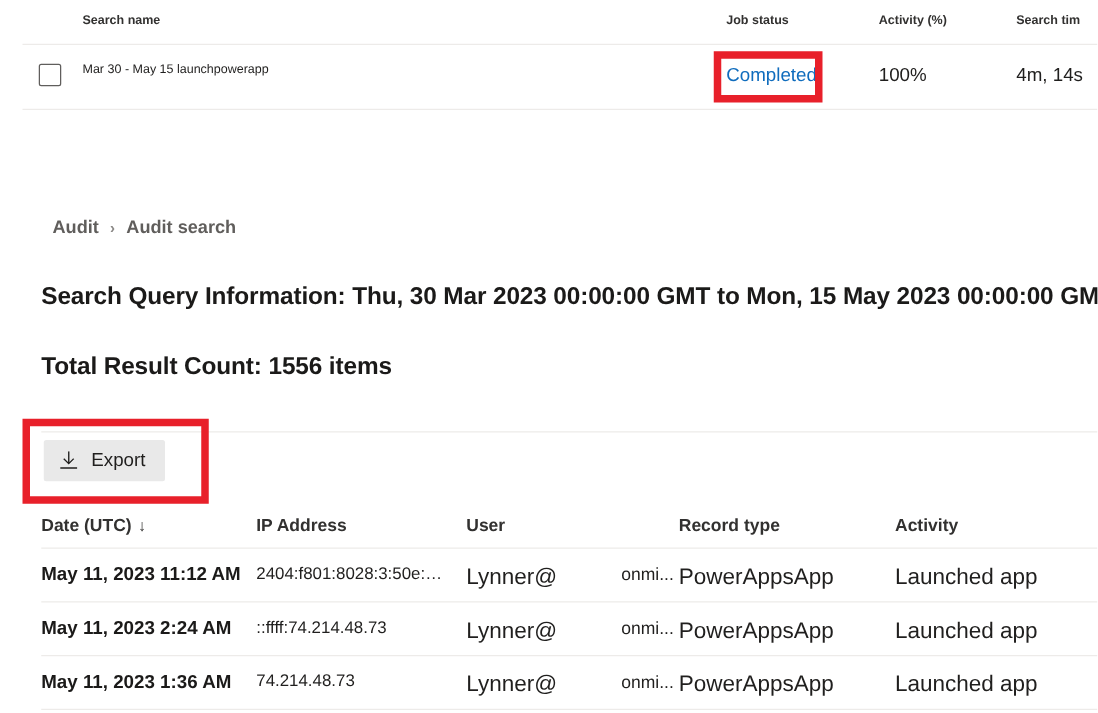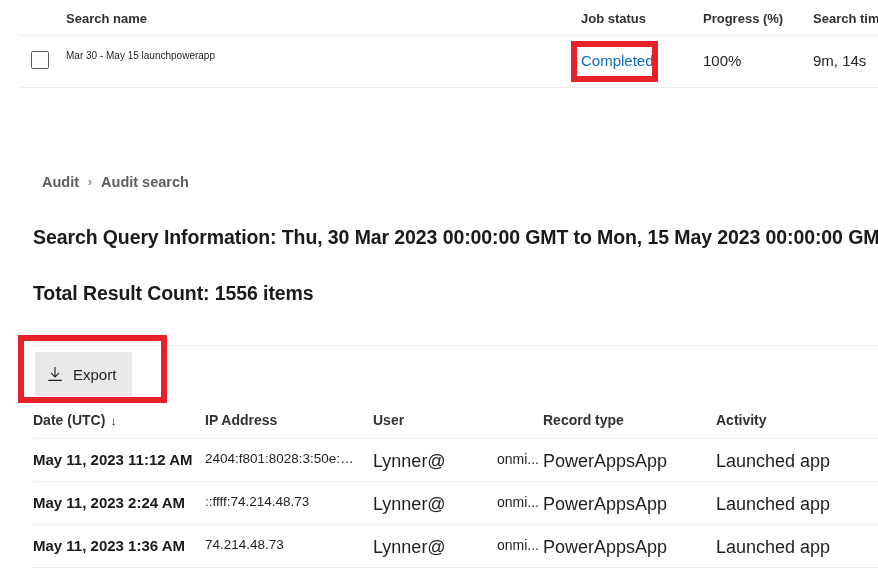--- a/index.html
+++ b/index.html
@@ -29,21 +29,21 @@
   .jobs-header {
     position: absolute;
     left: 0;
     top: 0;
     width: 878px;
     height: 35px;
   }
   .jobs-header .hcell {
     position: absolute;
     top: 11px;
-    font-size: 13px;
+    font-size: 10px;
     font-weight: 600;
     color: #323130;
     white-space: nowrap;
   }
   .jobs-divider {
     position: absolute;
     left: 18px;
     width: 860px;
     height: 1px;
     background: #edebe9;
@@ -145,21 +145,21 @@
     left: 33px;
     top: 345px;
     width: 845px;
     height: 1px;
     background: #edebe9;
   }
   #export-button {
     position: absolute;
     left: 35px;
     top: 352px;
-    height: 44px;
+    height: 33px;
     padding: 0 16px 0 13px;
     background: #e9e9e9;
     border: none;
     border-radius: 2px;
     display: flex;
     align-items: center;
     gap: 11px;
     font-family: "Liberation Sans", sans-serif;
     font-size: 15px;
     color: #201f1e;
@@ -267,32 +267,32 @@
   }
 </style>
 </head>
 <body>
 
 <div id="jobs-grid">
 
   <div class="jobs-header">
     <div class="hcell" id="h-search-name">Search name</div>
     <div class="hcell" id="h-job-status">Job status</div>
-    <div class="hcell" id="h-progress">Progress (%)</div>
+    <div class="hcell" id="h-progress">Activity (%)</div>
     <div class="hcell" id="h-search-time">Search tim</div>
   </div>
 
   <div class="jobs-divider" id="jobs-divider-top"></div>
 
   <div class="jobs-row">
     <div id="job-checkbox"></div>
     <div class="rcell" id="job-name">Mar 30 - May 15 launchpowerapp</div>
     <div class="rcell" id="job-status-link">Completed</div>
     <div class="rcell" id="job-progress">100%</div>
-    <div class="rcell" id="job-searchtime">9m, 14s</div>
+    <div class="rcell" id="job-searchtime">4m, 14s</div>
   </div>
 
   <div class="jobs-divider" id="jobs-divider-bottom"></div>
 </div>
 
 <nav id="breadcrumb">
   <span class="crumb">Audit</span>
   <span class="chev">›</span>
   <span class="crumb">Audit search</span>
 </nav>

